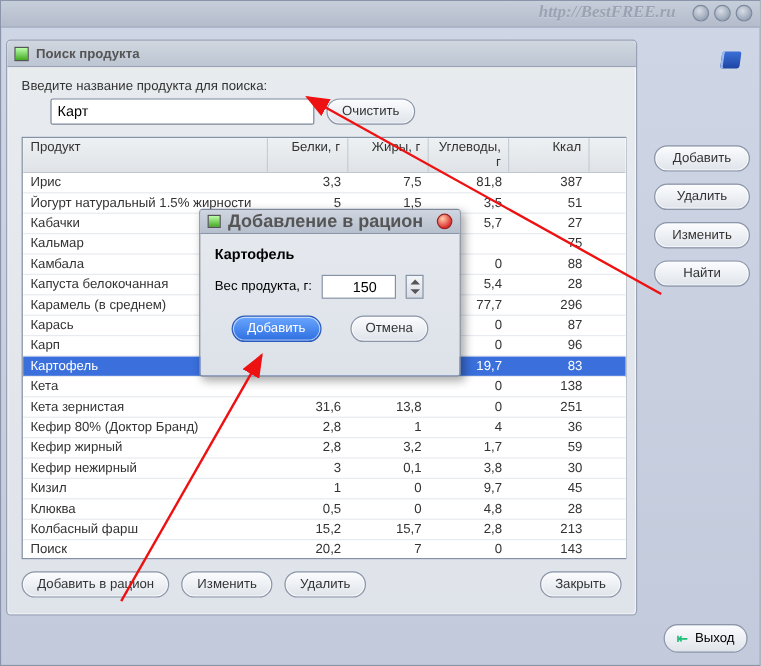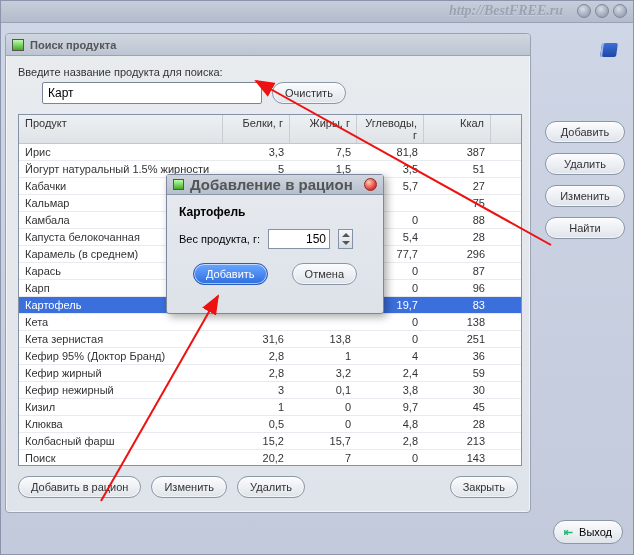--- a/index.html
+++ b/index.html
@@ -75,21 +75,21 @@
     position: absolute; left: 165px; top: 173px; width: 218px; height: 140px;
     background: linear-gradient(#e6eaef,#dde2e9); border: 1px solid #7d889c; border-radius: 3px;
     box-shadow: 3px 3px 8px #0005;
   }
   .dialog .dhead { height: 20px; background: linear-gradient(#cfd6e0,#b6bfcd); border-bottom: 1px solid #8c96a9; display: flex; align-items: center; padding: 0 6px; gap: 6px; }
   .dialog .dhead .txt { font-size: 15px; font-weight: bold; color: #555; flex: 1; }
   .dialog .dclose { width: 13px; height: 13px; border-radius: 50%; background: radial-gradient(circle at 35% 30%, #fca, #d33 70%); border: 1px solid #922; cursor: pointer; }
   .dialog .dbody { padding: 10px 12px; font-size: 11px; }
   .dialog .pname { font-weight: bold; font-size: 12px; margin-bottom: 10px; }
   .dialog .wrow { display: flex; align-items: center; gap: 8px; margin-bottom: 14px; }
-  .dialog .winput { width: 62px; height: 20px; border: 1px solid #8591a6; text-align: right; padding: 0 3px; font-size: 12px; }
+  .dialog .winput { width: 62px; height: 20px; border: 1px solid #8591a6; text-align: right; padding: 0 15px; font-size: 12px; }
   .dialog .spin { width: 15px; height: 20px; border: 1px solid #8591a6; background: linear-gradient(#f4f6f9,#d8dde4); position: relative; }
   .dialog .spin::before, .dialog .spin::after { content: ""; position: absolute; left: 3px; border-left: 4px solid transparent; border-right: 4px solid transparent; }
   .dialog .spin::before { top: 3px; border-bottom: 4px solid #555; }
   .dialog .spin::after { bottom: 3px; border-top: 4px solid #555; }
   .dialog .dbtns { display: flex; gap: 24px; justify-content: center; }
   .arrow-svg { position: absolute; left: 0; top: 0; pointer-events: none; }
   ::-webkit-scrollbar { width: 16px; }
   ::-webkit-scrollbar-track { background: #e7eaee; }
   ::-webkit-scrollbar-thumb { background: linear-gradient(90deg,#7ea9ef,#3d73d4); border: 1px solid #2a5abc; border-radius: 8px; }
 </style>
@@ -207,31 +207,31 @@
               <div class="td c4">138</div>
             </div>
             <div class="tr">
               <div class="td c0">Кета зернистая</div>
               <div class="td c1">31,6</div>
               <div class="td c2">13,8</div>
               <div class="td c3">0</div>
               <div class="td c4">251</div>
             </div>
             <div class="tr">
-              <div class="td c0">Кефир 95% (Доктор Бранд)</div>
+              <div class="td c0">Кефир 80% (Доктор Бранд)</div>
               <div class="td c1">2,8</div>
               <div class="td c2">1</div>
               <div class="td c3">4</div>
               <div class="td c4">36</div>
             </div>
             <div class="tr">
               <div class="td c0">Кефир жирный</div>
               <div class="td c1">2,8</div>
               <div class="td c2">3,2</div>
-              <div class="td c3">2,4</div>
+              <div class="td c3">1,7</div>
               <div class="td c4">59</div>
             </div>
             <div class="tr">
               <div class="td c0">Кефир нежирный</div>
               <div class="td c1">3</div>
               <div class="td c2">0,1</div>
               <div class="td c3">3,8</div>
               <div class="td c4">30</div>
             </div>
             <div class="tr">

